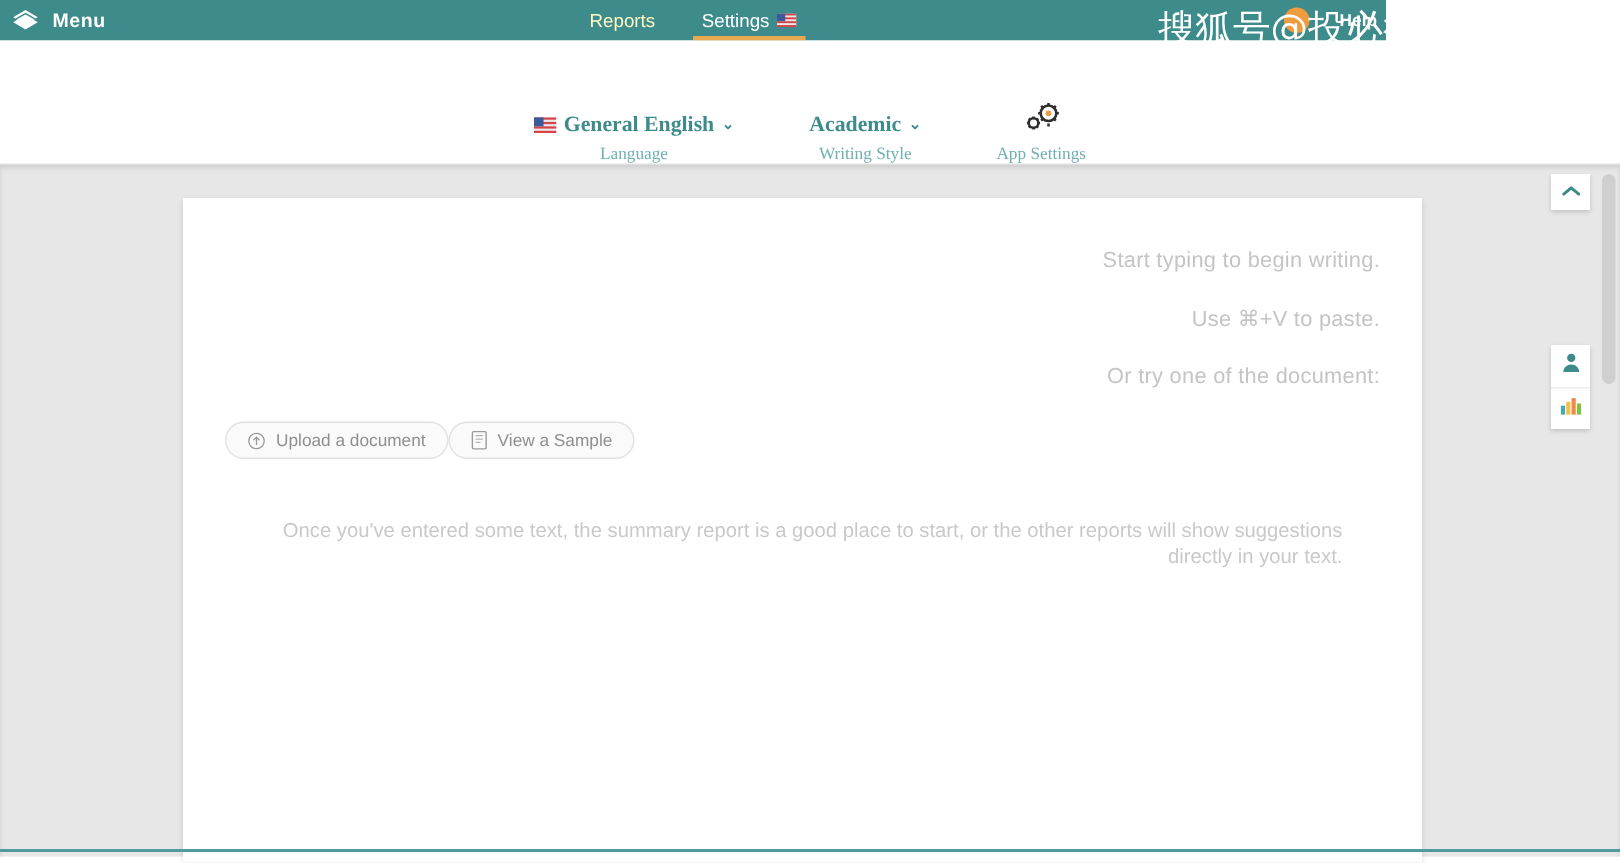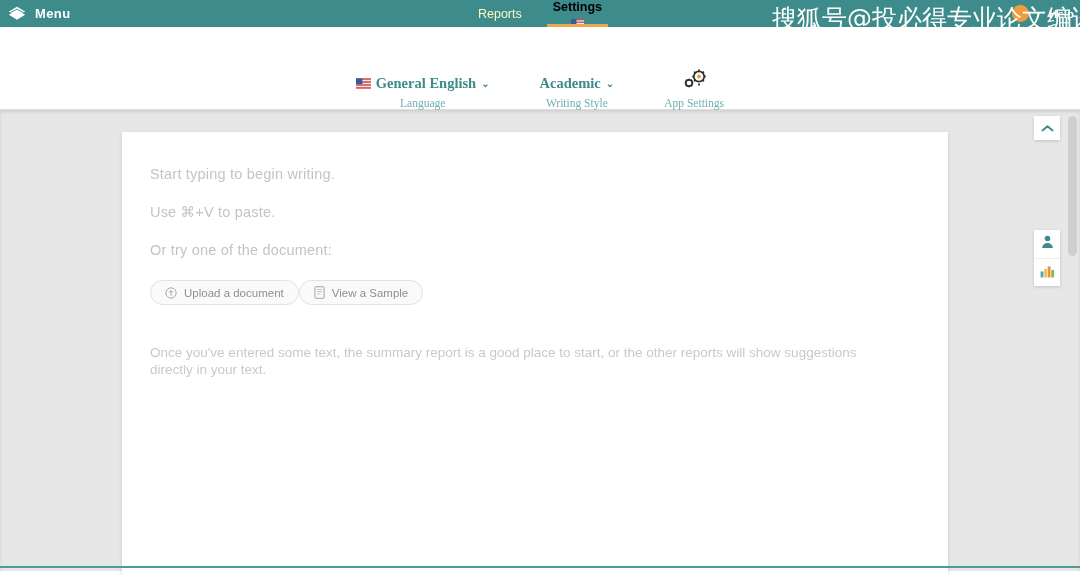--- a/index.html
+++ b/index.html
@@ -6,21 +6,21 @@
   html, body {
     width: 1080px; height: 575px;
     overflow: hidden;
     background: #ffffff;
     font-family: "Liberation Sans", sans-serif;
   }
 
   
   .topbar {
     position: absolute; top: 0; left: 0;
-    width: 1080px; height: 27px;
+    width: 924px; height: 27px;
     background: #3d8b8b;
     display: flex; align-items: center;
   }
   .topbar-left {
     display: flex; align-items: center;
     gap: 8px; padding-left: 7px;
     height: 100%;
   }
   .logo-icon { width: 20px; height: 18px; display: block; }
   .menu-label {
@@ -32,21 +32,21 @@
     height: 27px;
     display: flex; align-items: center; justify-content: center;
     gap: 27px;
   }
   .nav-item {
     color: #fef9c3; font-size: 12.5px;
     position: relative; height: 27px;
     display: flex; align-items: center; gap: 5px;
     padding: 0 2px;
   }
-  .nav-item.active { color: #000000; font-weight: bold; flex-direction: column; }
+  .nav-item.active { color: #ffffff; font-weight: normal; }
   .nav-item.active::after {
     content: ""; position: absolute;
     left: -4px; right: -4px; bottom: 0;
     height: 3px; background: #e8a84f;
   }
   .flag-mini { width: 13px; height: 9px; display: block; }
   .topbar-right {
     position: absolute; right: 6px; top: 0;
     height: 27px; display: flex; align-items: center; gap: 20px;
   }
@@ -98,20 +98,21 @@
     width: 1080px; height: 461px;
     background: #e7e7e7;
     box-shadow: inset 0 2px 3px rgba(0,0,0,.10);
   }
   .doc-panel {
     position: absolute; top: 22px; left: 122px;
     width: 826px; height: 443px;
     background: #ffffff;
     box-shadow: 0 1px 4px rgba(0,0,0,.13);
     padding: 34px 28px 0 28px;
+    text-align: right;
   }
   .doc-line {
     font-size: 14.5px; color: #c4c4c4;
     margin-bottom: 22px; letter-spacing: .2px;
   }
   .btn-row { display: flex; gap: 0; margin-top: 4px; }
   .pill {
     display: inline-flex; align-items: center; gap: 7px;
     border: 1px solid #e2e2e2; border-radius: 14px;
     background: #fafafa;

